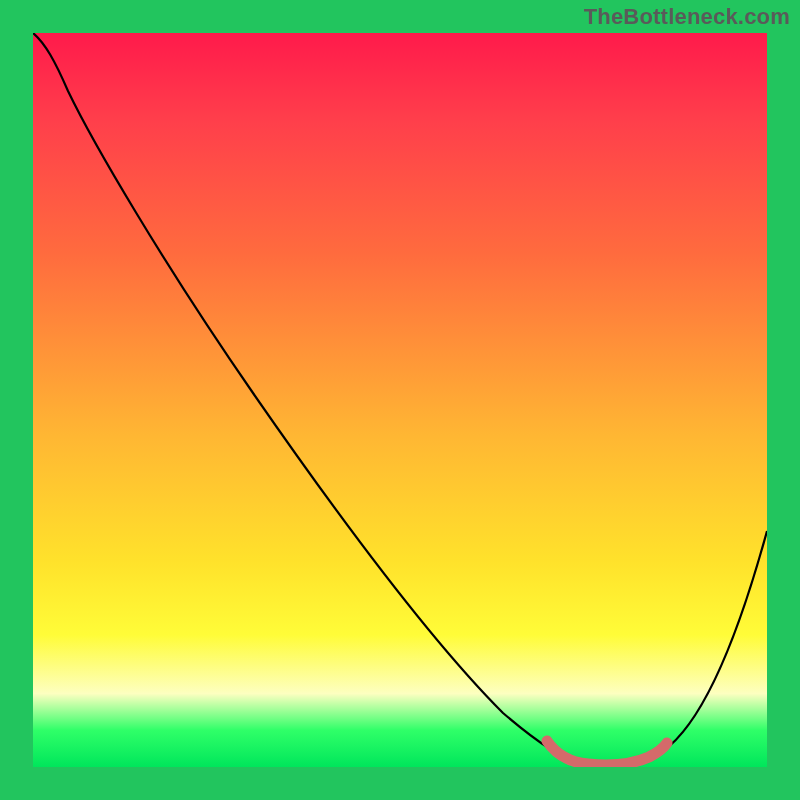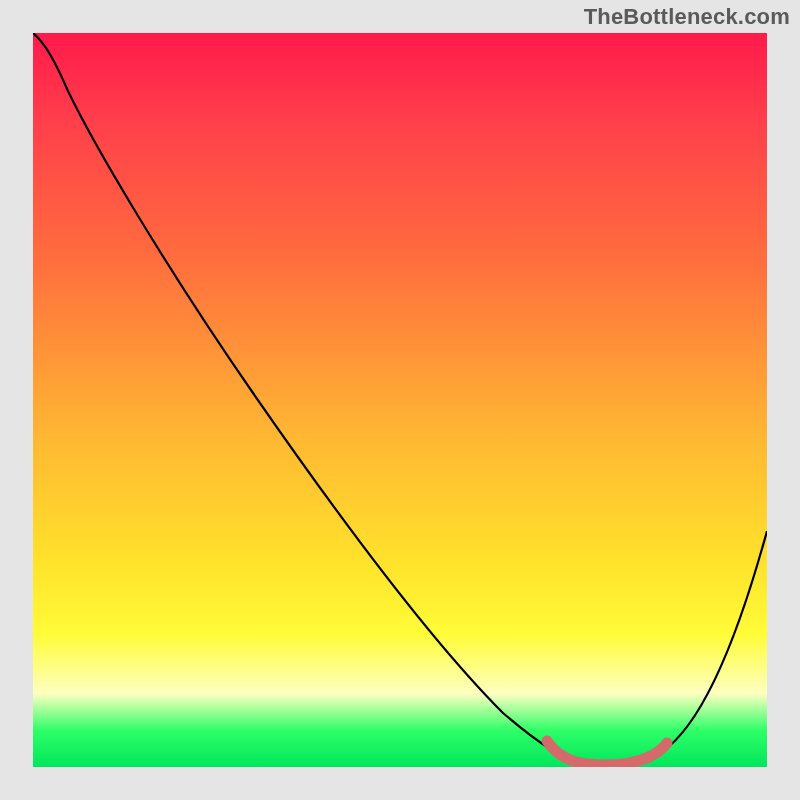--- a/index.html
+++ b/index.html
@@ -8,21 +8,21 @@
     width: 800px;
     height: 800px;
     background: #000;
     overflow: hidden;
     font-family: Arial, Helvetica, sans-serif;
   }
   .frame {
     position: relative;
     width: 800px;
     height: 800px;
-    background: #e5e5e5;
+    background: #22c55e;
   }
   .watermark {
     position: absolute;
     top: 4px;
     right: 10px;
     color: #5a5a5a;
     font-size: 22px;
     font-weight: 600;
     letter-spacing: 0.2px;
     z-index: 10;

